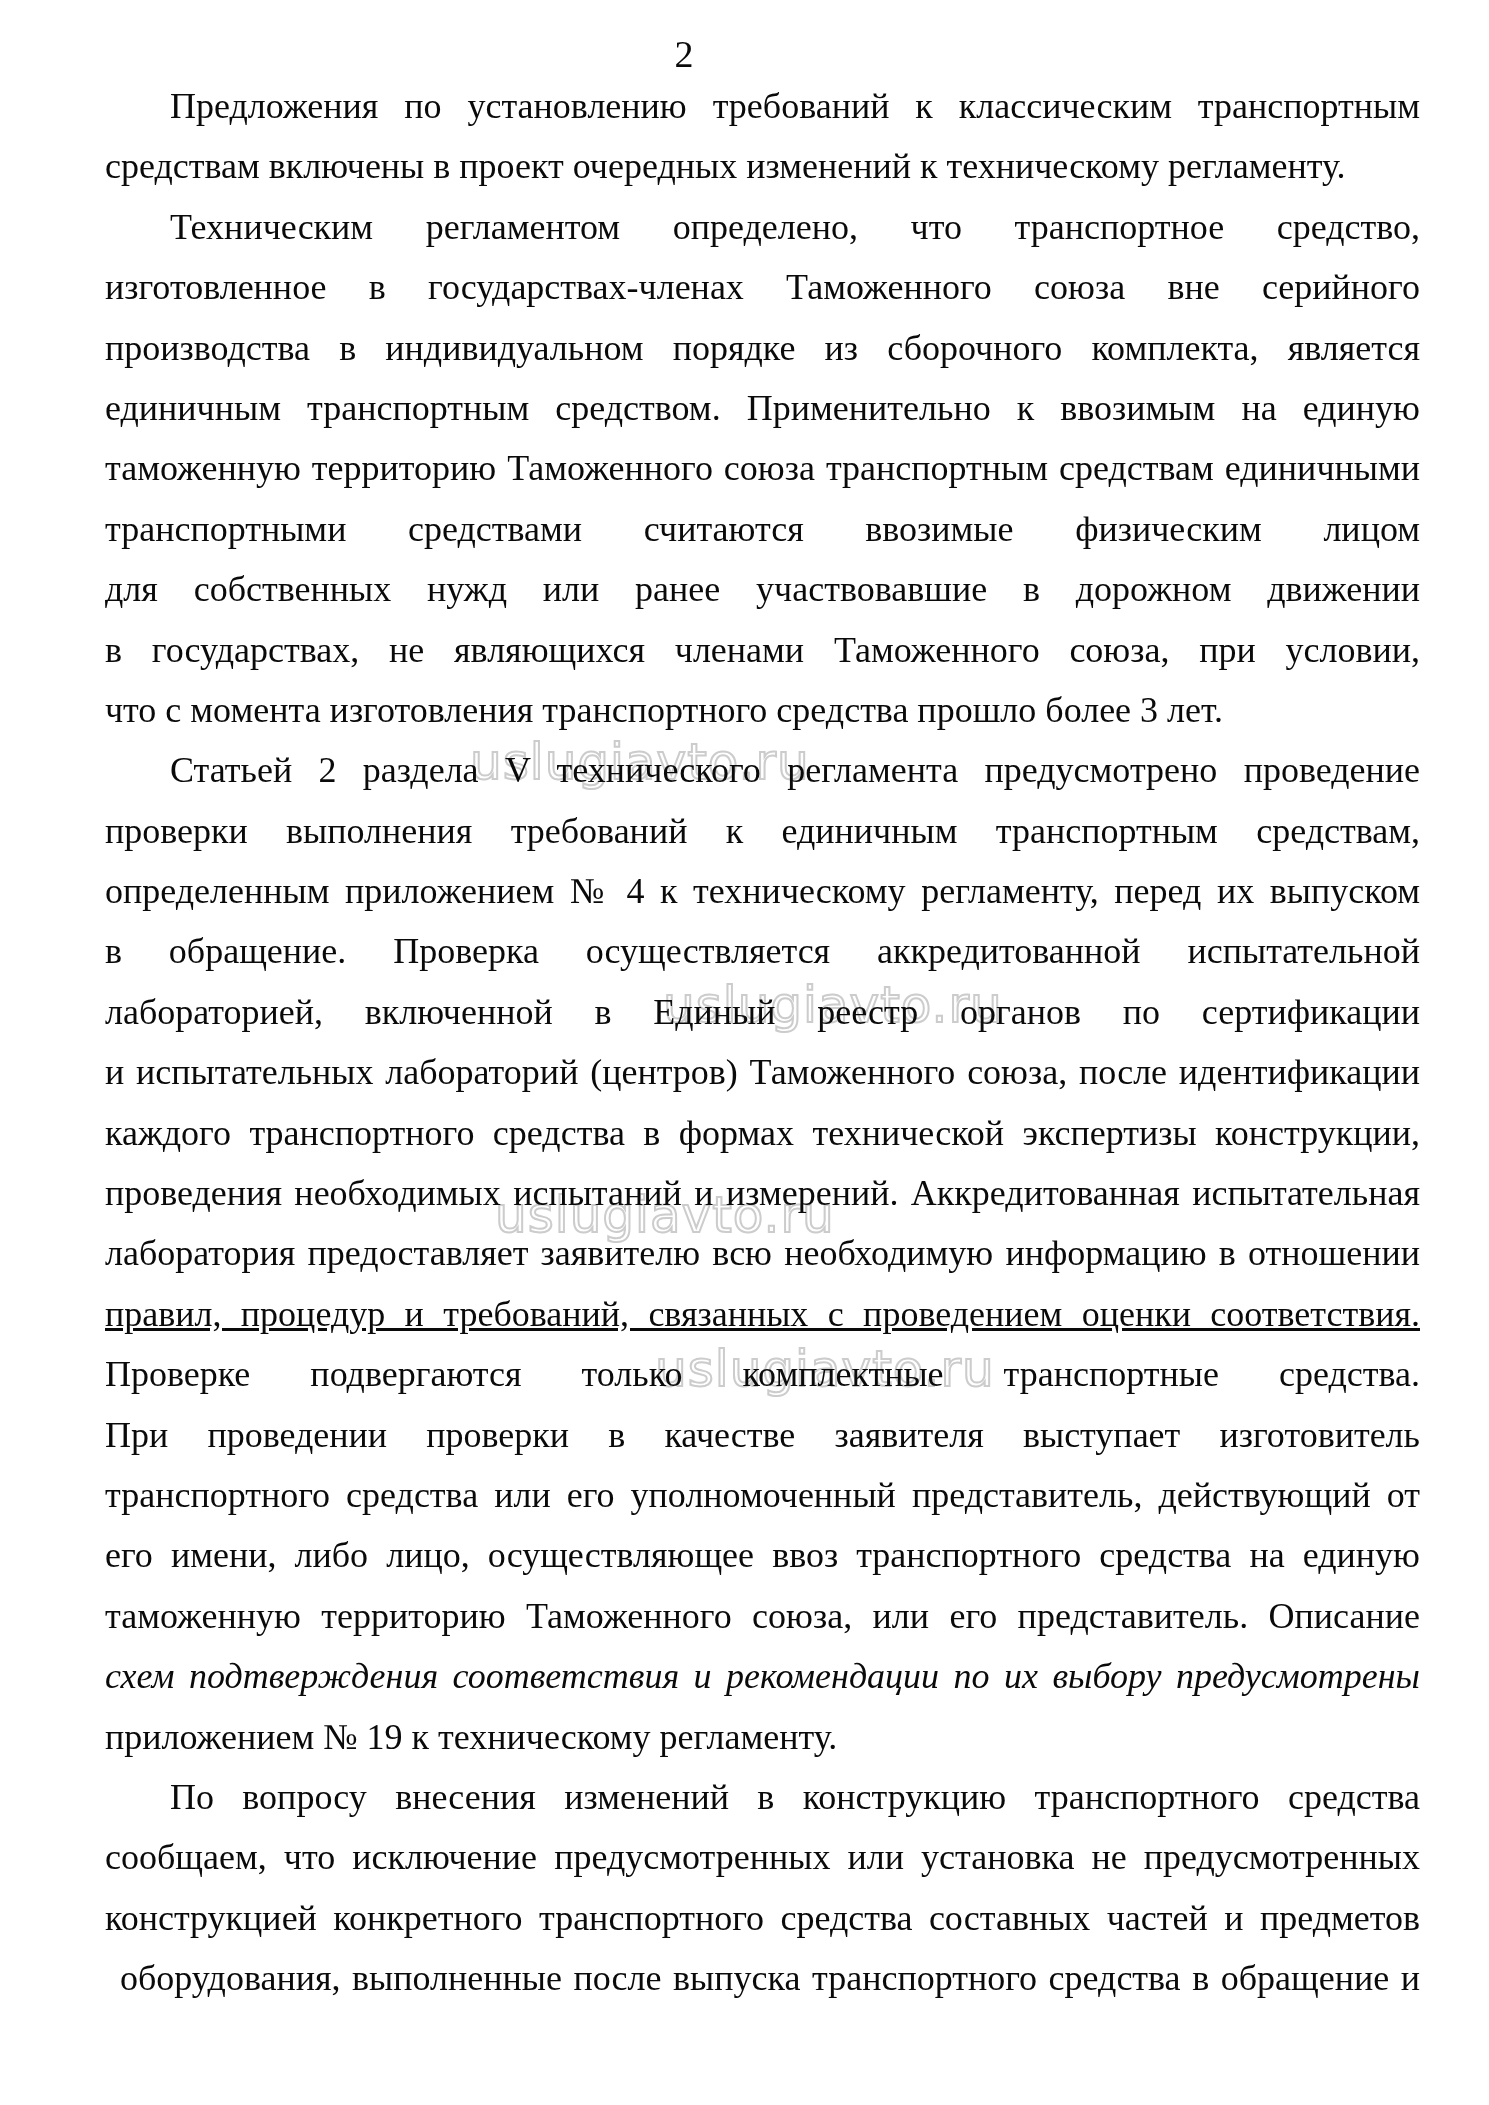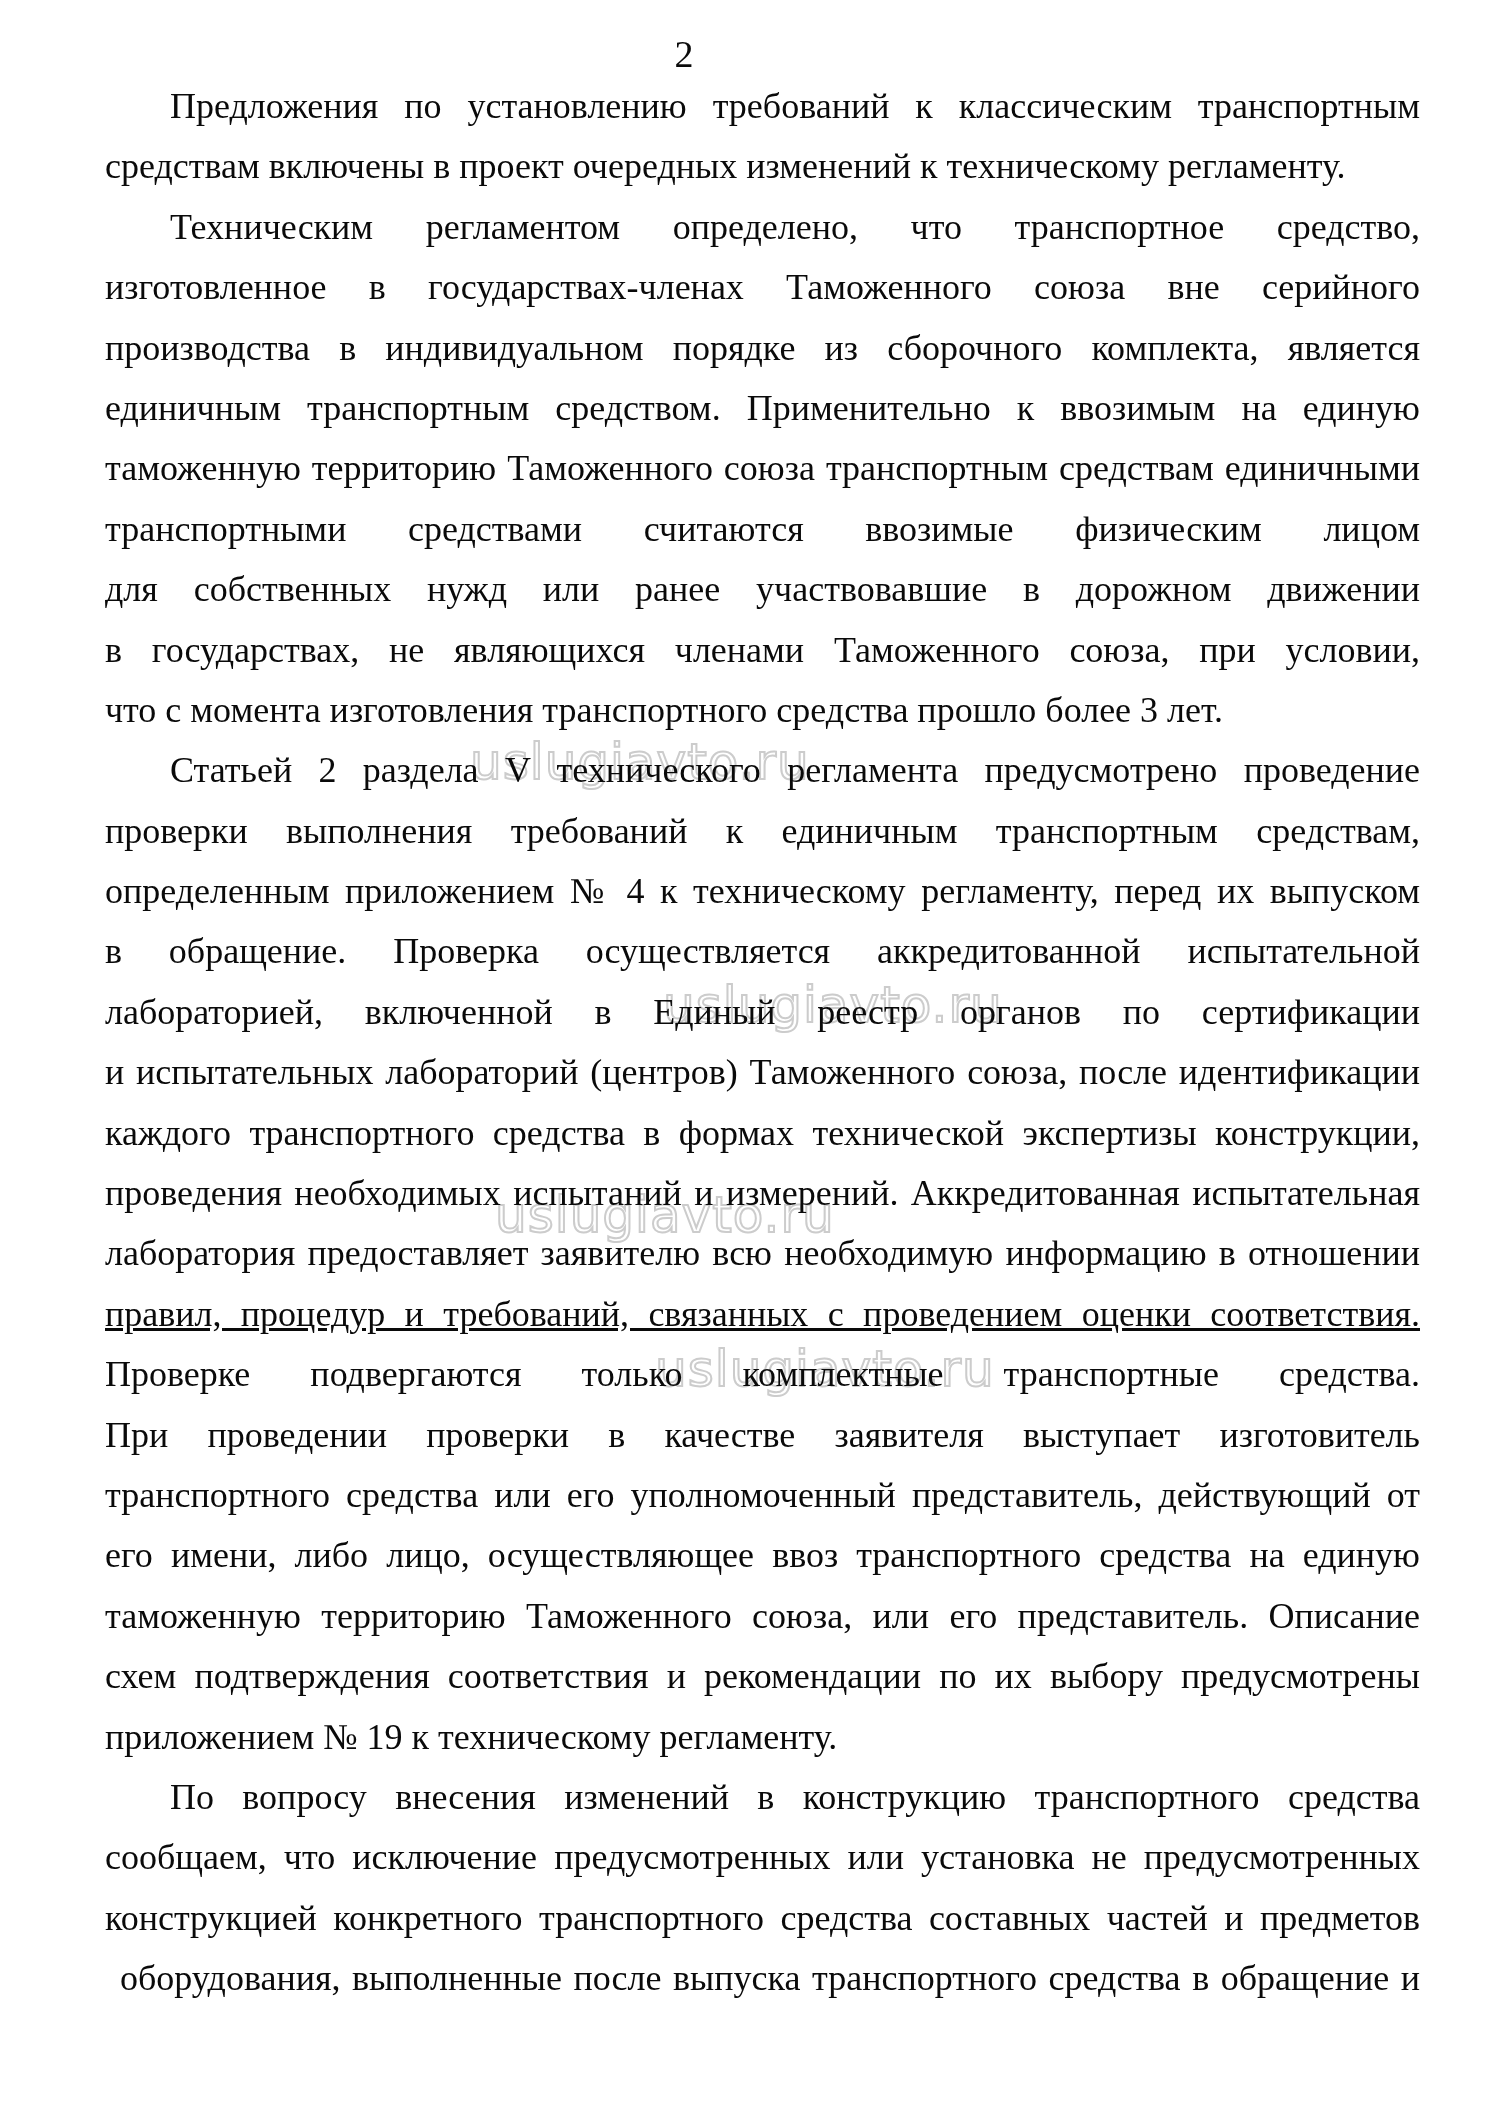--- a/index.html
+++ b/index.html
@@ -98,21 +98,21 @@
         <div class="line"><span style="white-space: normal;">и испытательных лабораторий (центров) Таможенного союза, после идентификации</span></div>
         <div class="line"><span style="white-space: normal;">каждого транспортного средства в формах технической экспертизы конструкции,</span></div>
         <div class="line"><span style="white-space: normal;">проведения необходимых испытаний и измерений. Аккредитованная испытательная</span></div>
         <div class="line"><span style="white-space: normal;">лаборатория предоставляет заявителю всю необходимую информацию в отношении</span></div>
         <div class="line"><span style="white-space: normal; text-decoration: underline;">правил, процедур и требований, связанных с проведением оценки соответствия.</span></div>
         <div class="line"><span style="white-space: normal;">Проверке подвергаются только комплектные транспортные средства.</span></div>
         <div class="line"><span style="white-space: normal;">При проведении проверки в качестве заявителя выступает изготовитель</span></div>
         <div class="line"><span style="white-space: normal;">транспортного средства или его уполномоченный представитель, действующий от</span></div>
         <div class="line"><span style="white-space: normal;">его имени, либо лицо, осуществляющее ввоз транспортного средства на единую</span></div>
         <div class="line"><span style="white-space: normal;">таможенную территорию Таможенного союза, или его представитель. Описание</span></div>
-        <div class="line"><span style="white-space: normal;">схем подтверждения соответствия и рекомендации по их выбору предусмотрены</span></div>
+        <div class="line"><span style="white-space: normal; font-style: italic;">схем подтверждения соответствия и рекомендации по их выбору предусмотрены</span></div>
         <div class="line last"><span style="white-space: normal;">приложением № 19 к техническому регламенту.</span></div>
       </div>
       <div class="paragraph">
         <div class="line first"><span style="white-space: normal;">По вопросу внесения изменений в конструкцию транспортного средства</span></div>
         <div class="line"><span style="white-space: normal;">сообщаем, что исключение предусмотренных или установка не предусмотренных</span></div>
         <div class="line"><span style="white-space: normal;">конструкцией конкретного транспортного средства составных частей и предметов</span></div>
         <div class="line"><span style="white-space: normal; margin-left: 15px;">оборудования, выполненные после выпуска транспортного средства в обращение и</span></div>
       </div>
     </div>
 </div>

